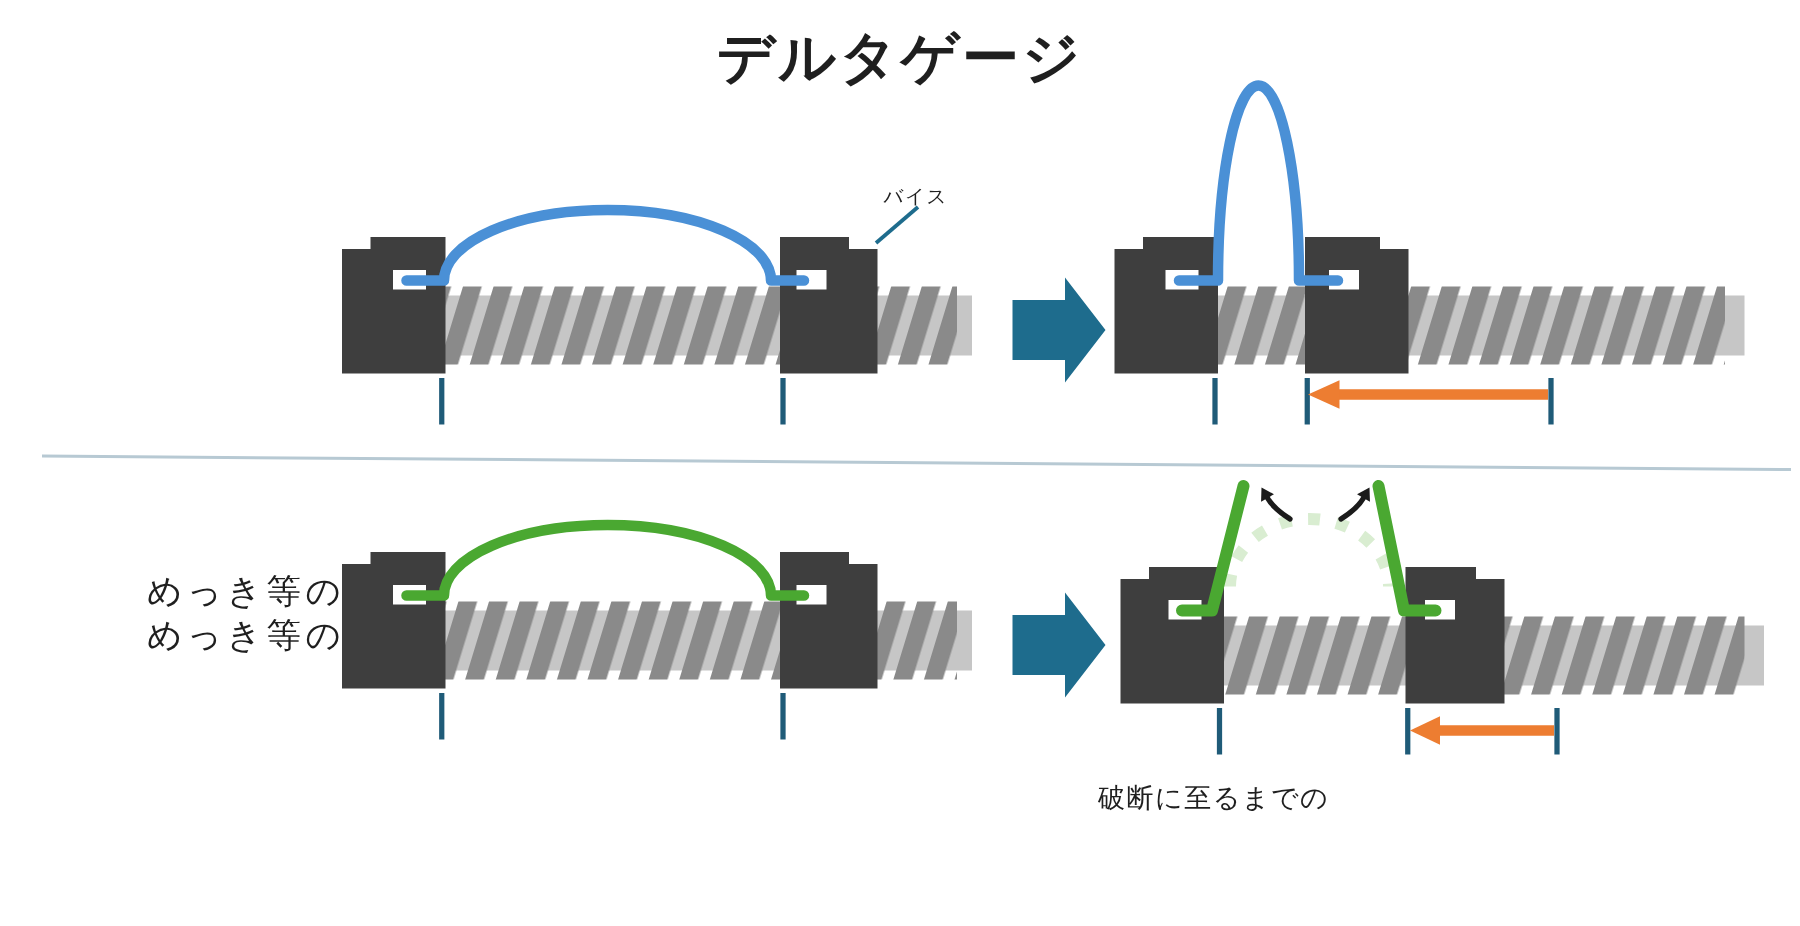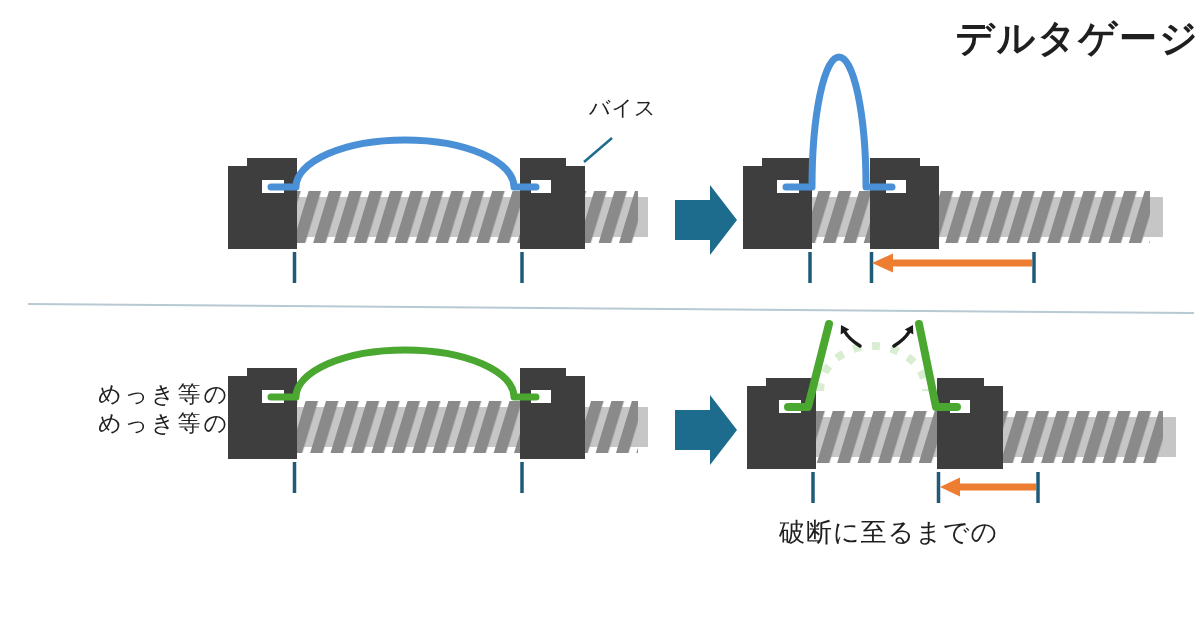--- a/index.html
+++ b/index.html
@@ -3,28 +3,28 @@
 <meta charset="utf-8">
 <style>
   html,body{margin:0;padding:0;background:#fff;}
   .stage{
     position:relative;width:1200px;height:617px;background:#fff;
     font-family:"Liberation Sans",sans-serif;overflow:hidden;
   }
   .stage svg{position:absolute;left:0;top:0;}
   .lbl{position:absolute;color:var(--text,#1f1f1f);white-space:nowrap;}
   .title{
-    left:0;top:13px;width:1200px;text-align:right;
+    left:0;top:13px;width:1200px;text-align:center;
     font-size:38px;font-weight:bold;letter-spacing:2px;
   }
   .side-label{font-size:23px;letter-spacing:3px;line-height:29px;}
   .untreated-label{left:80px;top:194px;}
   .treated-label{left:78px;top:380px;margin-left:20px;}
-  .vise-label{left:589px;top:94px;font-size:21px;letter-spacing:1px;}
-  .caption{left:779px;top:518px;font-size:26px;letter-spacing:1px;line-height:29px;}
+  .vise-label{left:589px;top:122px;font-size:13px;letter-spacing:1px;}
+  .caption{left:732px;top:518px;font-size:18px;letter-spacing:1px;line-height:29px;}
 
   .vise{fill:var(--vise,#3e3e3e);}
   .slot{fill:#ffffff;}
   .rod{fill:var(--rod,#c6c6c6);}
   .thread-fill{fill:var(--rod-thread,#8a8a8a);}
   .arc-blue{fill:none;stroke:var(--specimen-untreated,#4a90d6);stroke-width:7;stroke-linecap:round;stroke-linejoin:round;}
   .arc-green{fill:none;stroke:var(--specimen-treated,#4aa831);stroke-width:7;stroke-linecap:round;stroke-linejoin:round;}
   .fragment{fill:none;stroke:var(--specimen-treated,#4aa831);stroke-width:8;stroke-linecap:round;stroke-linejoin:round;}
   .ghost{fill:none;stroke:var(--specimen-ghost,#d9edd1);stroke-width:8;stroke-dasharray:8 11;}
   .tick{stroke:var(--tick,#1f5b78);stroke-width:3.5;}

